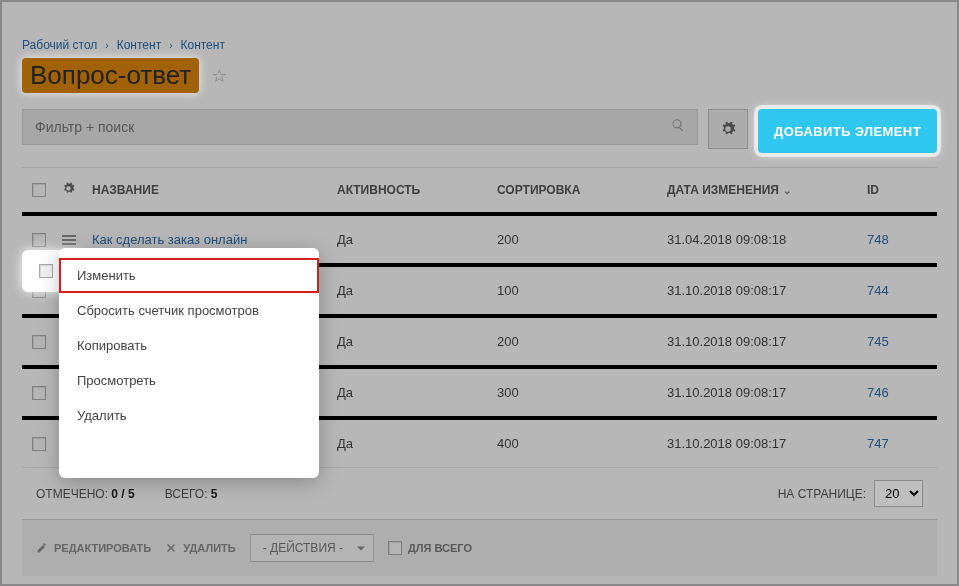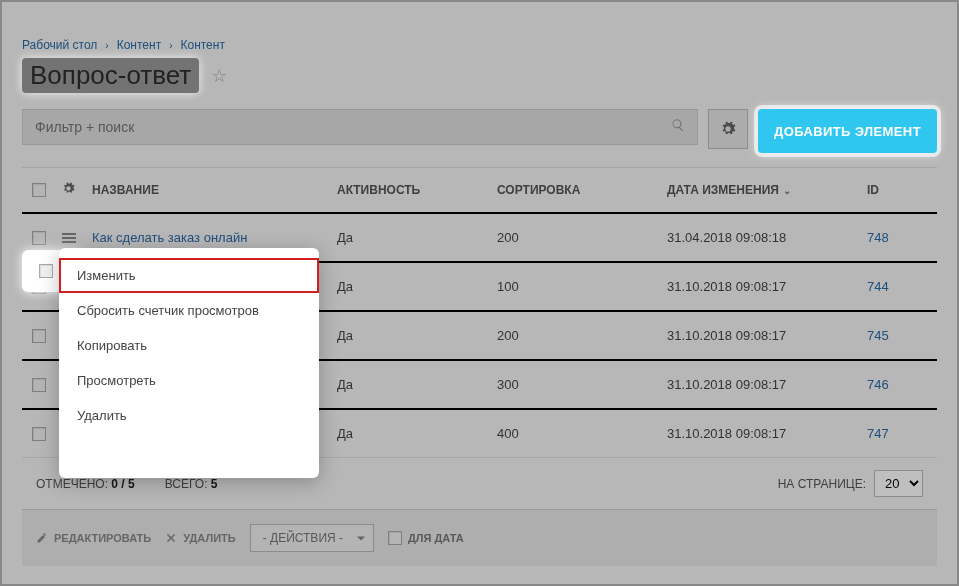--- a/index.html
+++ b/index.html
@@ -24,21 +24,21 @@
       padding-bottom: 6px;
     }
     .breadcrumb span { color: #2a6aa7; }
     .chev { color: #999; font-size: 10px; }
     .title-row {
       display: flex; align-items: center; gap: 12px;
       margin-bottom: 16px;
     }
     .page-title {
       font-size: 26px; font-weight: 300; color: #222;
-      background: #737373; padding: 2px 8px; border-radius: 4px;
+      background: #a16207; padding: 2px 8px; border-radius: 4px;
       position: relative; z-index: 6;
       box-shadow: 0 0 10px rgba(255,255,255,0.8);
     }
     .star-icon { color: #aaa; font-size: 18px; }
     .toolbar-row {
       display: flex; gap: 10px; align-items: stretch;
       margin-bottom: 14px;
     }
     .search-box {
       flex: 1; background: #dfdfdf; border: 1px solid #ccc;
@@ -77,21 +77,21 @@
       font-size: 12px; font-weight: bold; color: #555;
       text-transform: uppercase;
     }
     .thead .gear-small svg { width: 13px; height: 13px; fill: #666; }
     .sort-chev { font-size: 10px; margin-left: 4px; color: #777; }
     .trow {
       display: grid;
       grid-template-columns: 30px 30px 1fr 160px 170px 200px 60px;
       align-items: center;
       padding: 16px 10px;
-      border-top: 2px solid #000000;
+      border-top: 4px solid #000000;
       font-size: 13px;
     }
     .checkbox {
       width: 14px; height: 14px;
       border: 1px solid #aaa; background: #f2f2f2;
       box-shadow: inset 1px 1px 1px rgba(0,0,0,0.1);
     }
     .hamburger-icon {
       display: flex; flex-direction: column; gap: 2px;
       width: 14px;
@@ -336,21 +336,21 @@
     </div>
     <div class="act-btn">
       <svg viewBox="0 0 24 24">
           <path d="M5 5l14 14M19 5L5 19" stroke="#888" stroke-width="3" fill="none"></path>
         </svg>
       <span>УДАЛИТЬ</span>
     </div>
     <div class="act-dropdown">- ДЕЙСТВИЯ -</div>
     <div class="for-all">
       <div class="checkbox"></div>
-      <span>ДЛЯ ДАТА</span>
+      <span>ДЛЯ ВСЕГО</span>
     </div>
   </div>
 </div>
 
 <div class="overlay"></div>
 
 <div class="row2-glow">
   <div class="row2-glow-inner">
     <div class="checkbox"></div>
     <div class="hamburger-icon">

